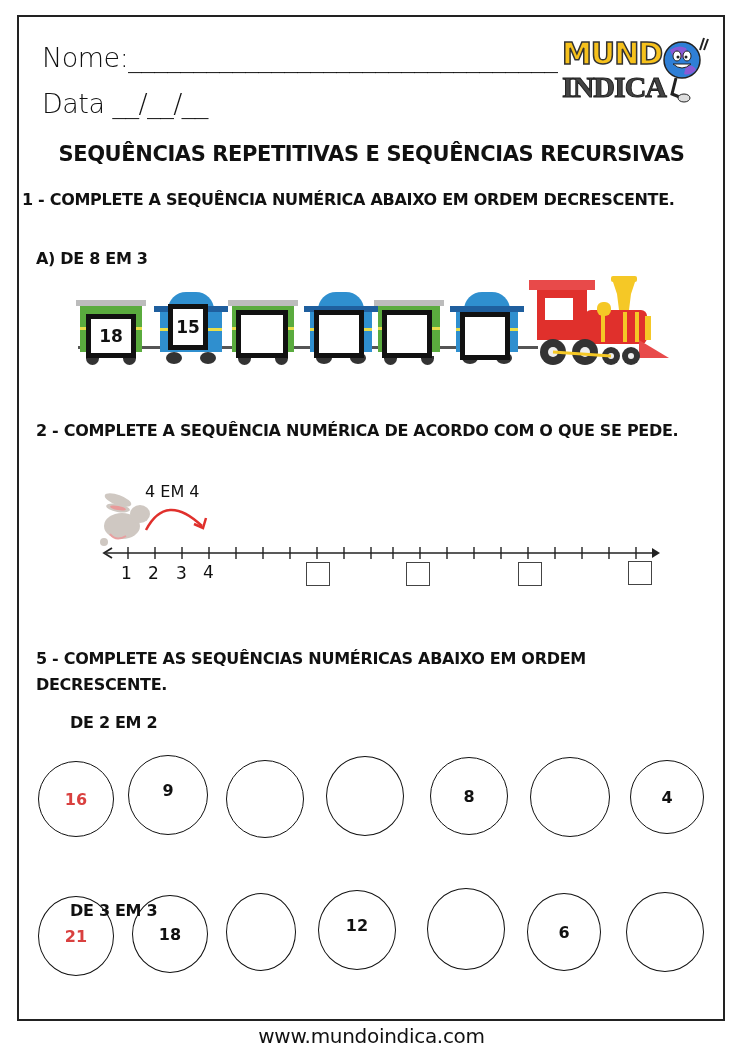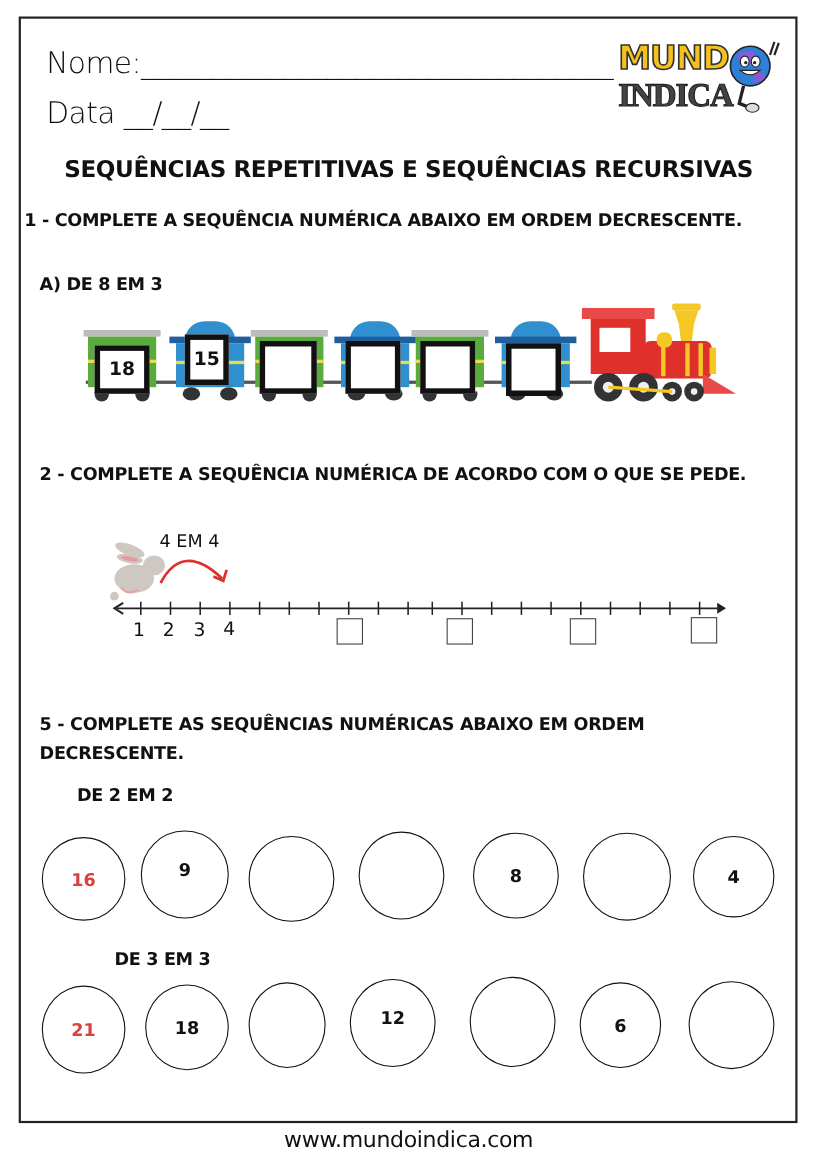--- a/index.html
+++ b/index.html
@@ -11,21 +11,21 @@
   .logo { left: 560px; top: 36px; width: 152px; height: 70px; }
   .logo .mundo { position: absolute; left: 2px; top: 0px; font-family: "DejaVu Sans", sans-serif; font-weight: bold; font-size: 30px; color: #f6c11c; -webkit-text-stroke: 1.5px #333; letter-spacing: -1px; }
   .logo .indica { position: absolute; left: 2px; top: 34px; font-family: Liberation Serif, serif; font-weight: bold; font-size: 30px; color: #444; -webkit-text-stroke: 1px #222; letter-spacing: -1px; }
   .title { left: 0; width: 743px; top: 142px; text-align: center; font-weight: bold; font-size: 21px; font-family: "DejaVu Sans", sans-serif; letter-spacing: -0.4px; }
   .q { font-weight: bold; font-size: 16px; font-family: "DejaVu Sans", sans-serif; letter-spacing: -0.3px; }
   .q1 { left: 22px; top: 190px; }
   .q1a { left: 36px; top: 249px; }
   .q2 { left: 36px; top: 421px; }
   .q3 { left: 36px; top: 646px; width: 600px; line-height: 26px; }
   .sub2 { left: 70px; top: 713px; }
-  .sub3 { left: 70px; top: 862px; margin-left: 34px; }
+  .sub3 { left: 70px; top: 901px; }
   .car { position: absolute; }
   .wagon-box { position: absolute; background: #fff; border: 5px solid #111; box-sizing: border-box; display: flex; align-items: center; justify-content: center; font-weight: bold; font-size: 17px; font-family: "DejaVu Sans", sans-serif; }
   .circle { position: absolute; border: 1.4px solid #111; border-radius: 50%; box-sizing: border-box; display: flex; align-items: center; justify-content: center; font-weight: bold; font-size: 16px; font-family: "DejaVu Sans", sans-serif; }
   .circle.red { color: #d9403f; }
   .nl-label { position: absolute; font-size: 17px; font-family: "DejaVu Sans", sans-serif; }
   .nl-box { position: absolute; width: 24px; height: 24px; border: 1.3px solid #444; box-sizing: border-box; background: #fff; }
   .footer { left: 0; width: 743px; top: 1024px; text-align: center; font-size: 20px; font-family: "DejaVu Sans", sans-serif; letter-spacing: -0.3px; }
 </style>
 </head>
 <body>

